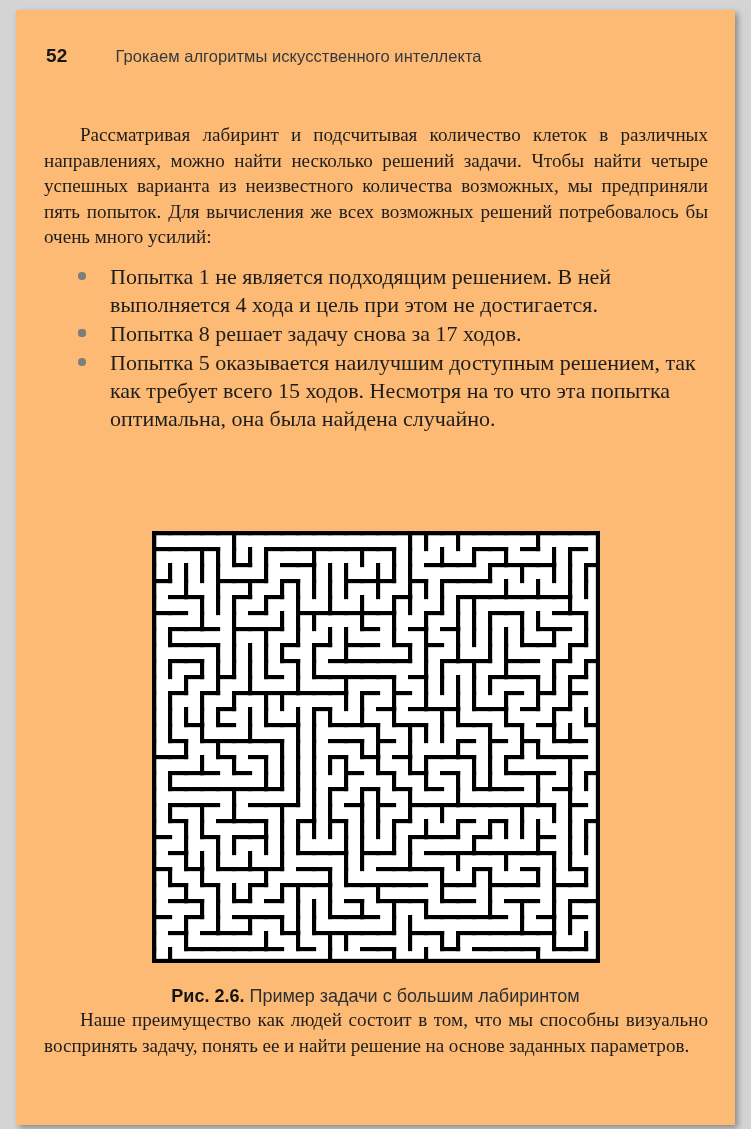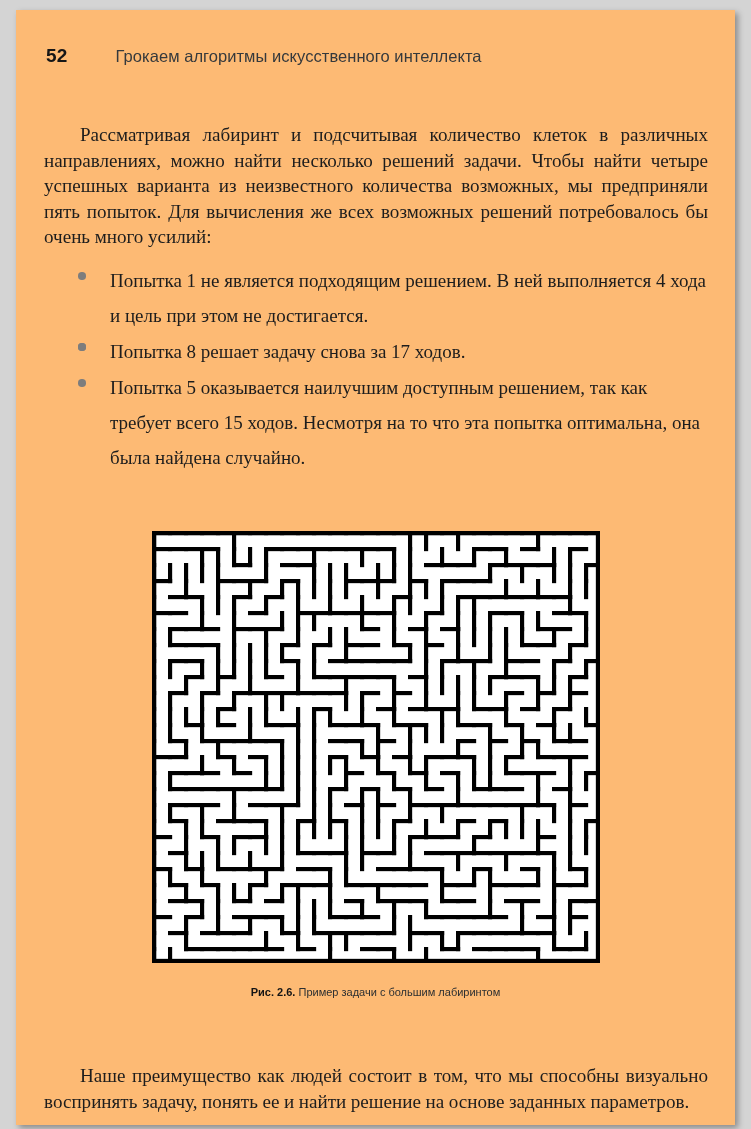--- a/index.html
+++ b/index.html
@@ -77,22 +77,22 @@
   .para-gap-2 { height: 16px; }
 
   
   ul.bullets {
     list-style: none;
     margin: 0;
     padding: 0 0 0 32px;
   }
   ul.bullets li {
     position: relative;
-    font-size: 19px;
-    line-height: 35px;
+    font-size: 22px;
+    line-height: 28px;
     color: #1d1d1d;
     padding-left: 34px;
     margin-bottom: 1px;
     text-align: left;
   }
   ul.bullets li .dot {
     position: absolute;
     left: 2px;
     top: 9.5px;
     width: 7.5px;
@@ -114,29 +114,29 @@
     width: 448px;
     height: 432px;
     background: #ffffff;
     line-height: 0;
   }
   .maze-box svg { display: block; }
 
   .figcaption {
     margin-top: 19px;
     font-family: "Liberation Sans", sans-serif;
-    font-size: 11px;
+    font-size: 18px;
     color: #2c2f31;
   }
   .figcaption b { font-weight: bold; color: #141414; }
 
   .after-figure {
     position: absolute;
     left: 28px;
-    top: 1053px;
+    top: 997px;
     width: 664px;
   }
 </style>
 </head>
 <body>
 
 <div class="page-shadow-wrap">
   <div class="page">
 
     <div class="running-head">

